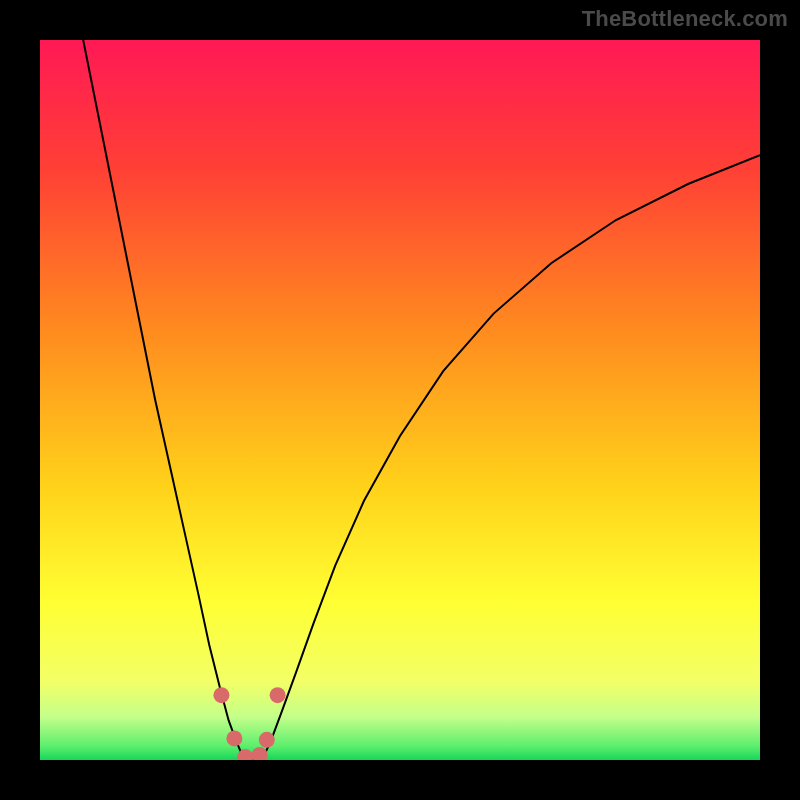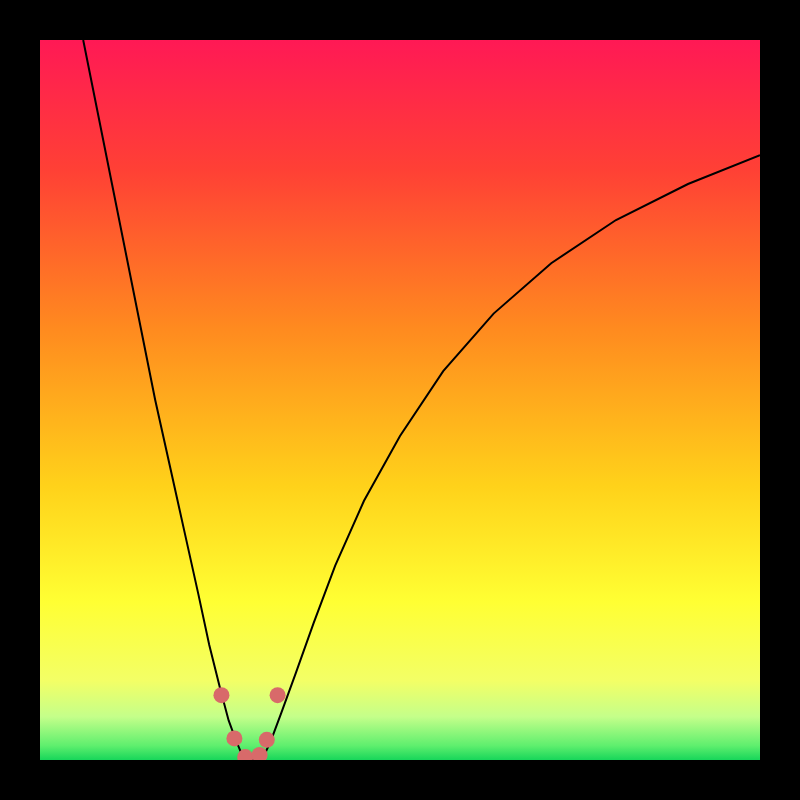--- a/index.html
+++ b/index.html
@@ -38,20 +38,21 @@
     user-select: none;
   }
   svg {
     display: block;
   }
 </style>
 </head>
 <body>
 
 <div class="frame">
+  <div class="watermark">TheBottleneck.com</div>
   <div class="plot">
     <svg id="chart-svg" width="720" height="720" viewBox="0 0 720 720" preserveAspectRatio="none">
       <defs>
         <linearGradient id="bg-grad" x1="0" y1="0" x2="0" y2="1">
             <stop offset="0%" stop-color="#ff1955"></stop>
             <stop offset="18%" stop-color="#ff4035"></stop>
             <stop offset="40%" stop-color="#ff8a1f"></stop>
             <stop offset="62%" stop-color="#ffd21a"></stop>
             <stop offset="78%" stop-color="#ffff33"></stop>
             <stop offset="89%" stop-color="#f3ff66"></stop>

